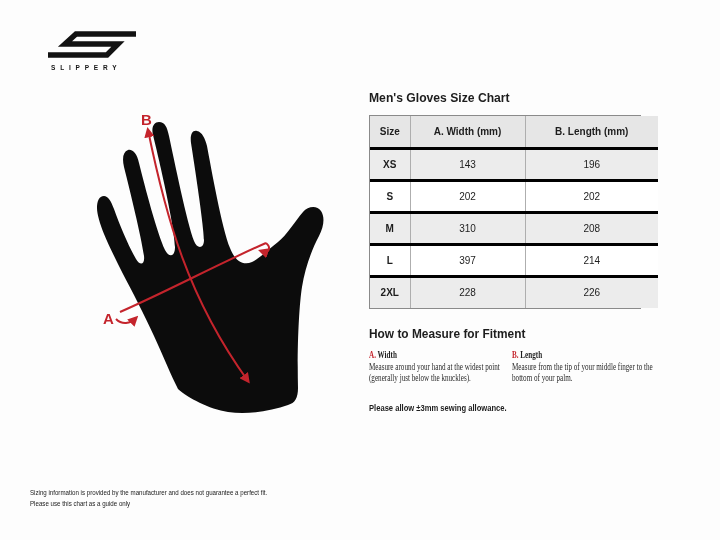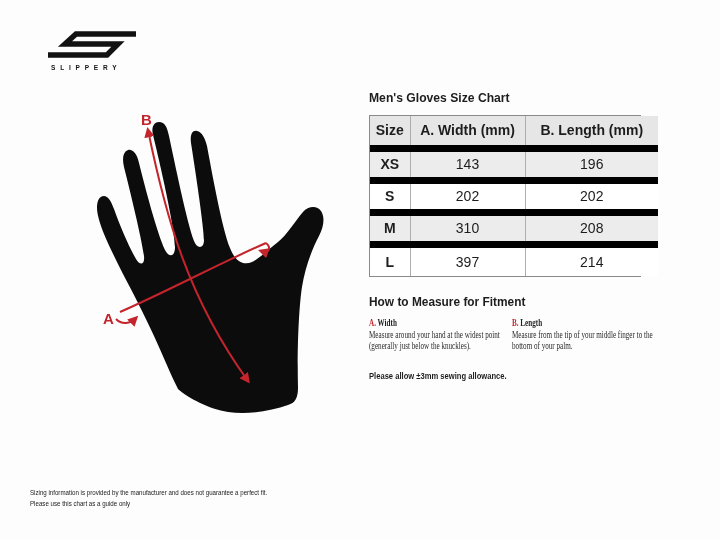--- a/index.html
+++ b/index.html
@@ -19,24 +19,24 @@
   .fig-label { font-family: "Liberation Sans", sans-serif; font-size: 15px; font-weight: bold; fill: var(--red); }
 
   
   .panel { position: absolute; left: 358px; top: 90px; width: 274px; margin-left: 11px; }
   .chart-title { font-size: 13.5px; font-weight: bold; white-space: nowrap;
                  transform: scaleX(0.9); transform-origin: 0 50%; margin-bottom: 10px; }
 
   .table-wrap { width: 272px; border: 1px solid #8a8a8a; background: #fff; }
   table.size-table { width: 100%; border-collapse: collapse; table-layout: fixed; }
   .size-table th, .size-table td { text-align: center; vertical-align: middle;
-      font-size: 14px; height: 32px; border-left: 1px solid #aeaeae; padding: 0; }
+      font-size: 10px; height: 32px; border-left: 1px solid #aeaeae; padding: 0; }
   .size-table th:first-child, .size-table td:first-child { border-left: none; }
   .size-table thead th { background: #e6e6e6; font-weight: bold; }
-  .size-table tbody td { border-top: 7px solid #000000; background: #ffffff; }
+  .size-table tbody td { border-top: 3px solid #000000; background: #ffffff; }
   .size-table tbody tr:nth-child(odd) td { background: #ececec; }
   .size-table td:first-child { font-weight: bold; }
   .col-size { width: 40px; } .col-a { width: 115px; } .col-b { width: 133px; }
 
   .measure-heading { margin-top: 17px; font-size: 13.5px; font-weight: bold;
       white-space: nowrap; transform: scaleX(0.88); transform-origin: 0 50%; }
   .measure-cols { position: relative; margin-top: 9px; height: 48px; font-family: Liberation Serif, serif; }
   .m-col { position: absolute; top: 0; width: 192px; transform: scaleX(0.75); transform-origin: 0 0; }
   .m-col-a { left: 0; } .m-col-b { left: 143px; }
   .m-label { font-size: 9.5px; font-weight: bold; margin-bottom: 2px; }
@@ -142,20 +142,25 @@
           <tr>
             <td>M</td>
             <td>310</td>
             <td>208</td>
           </tr>
           <tr>
             <td>L</td>
             <td>397</td>
             <td>214</td>
           </tr>
+          <tr>
+            <td>2XL</td>
+            <td>228</td>
+            <td>226</td>
+          </tr>
         </tbody>
       </table>
     </div>
 
     <div class="measure-heading">How to Measure for Fitment</div>
 
     <div class="measure-cols">
       <div class="m-col m-col-a">
         <div class="m-label">
           <span class="m-key">A.</span>

